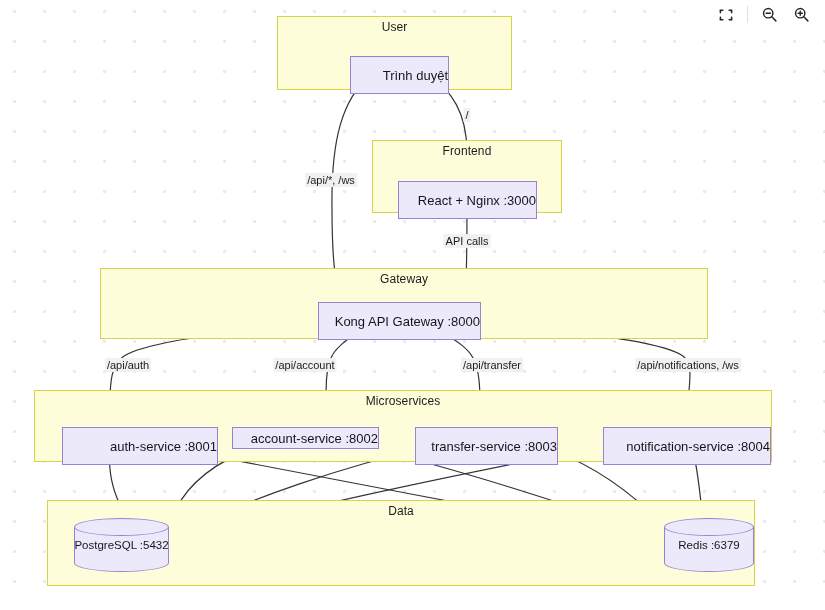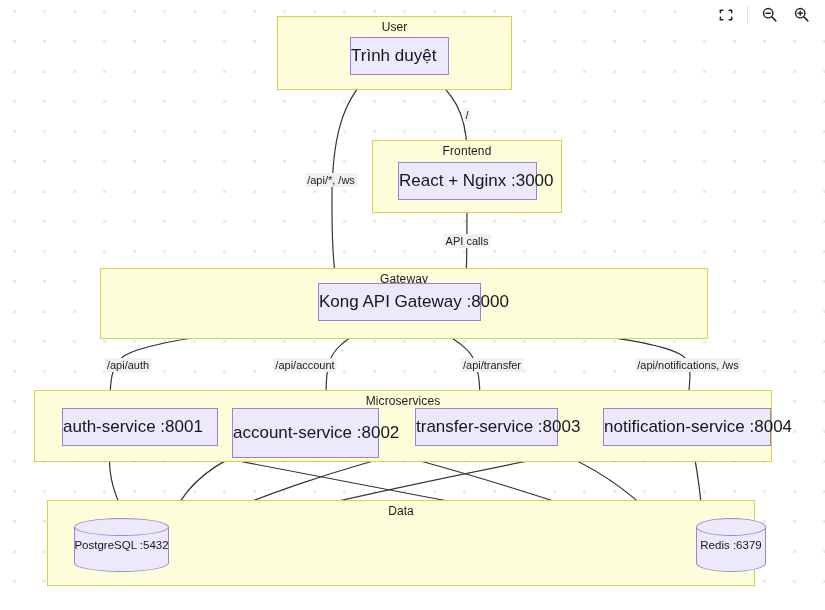--- a/index.html
+++ b/index.html
@@ -32,24 +32,25 @@
     font-size:12px;
     color:#1b1b1f;
     letter-spacing:.1px;
   }
   
   .node{
     position:absolute;
     background:#ece9fb;
     border:1px solid #9a81d4;
     box-sizing:border-box;
-    display:flex;align-items:center;justify-content:flex-start;
-    font-size:17px;
+    display:flex;align-items:center;justify-content:flex-end;
+    font-size:13px;
     color:#16161a;
     white-space:nowrap;
+    margin-top:19px;
   }
   
   .cyl{
     position:absolute;
     box-sizing:border-box;
   }
   .cyl .body{
     position:absolute;left:0;right:0;top:9px;bottom:9px;
     background:#ece9fb;
     border-left:1px solid #9a81d4;
@@ -174,40 +175,40 @@
   <div class="node" style="left:318px;top:283px;width:163px;height:38px;">
     <span>Kong API Gateway :8000</span>
   </div>
 
   <div class="group" style="left:34px;top:390px;width:738px;height:72px;">
     <div class="group-label">Microservices</div>
   </div>
   <div class="node" style="left:62px;top:408px;width:156px;height:38px;">
     <span>auth-service :8001</span>
   </div>
-  <div class="node" style="left:232px;top:408px;width:147px;height:50px;">
+  <div class="node" style="left:232px;top:408px;width:147px;height:22px;">
     <span>account-service :8002</span>
   </div>
   <div class="node" style="left:415px;top:408px;width:143px;height:38px;">
     <span>transfer-service :8003</span>
   </div>
   <div class="node" style="left:603px;top:408px;width:168px;height:38px;">
     <span>notification-service :8004</span>
   </div>
 
   <div class="group" style="left:47px;top:500px;width:708px;height:86px;">
     <div class="group-label">Data</div>
   </div>
   <div class="cyl" style="left:74px;top:518px;width:95px;height:54px;padding-left:32px;">
     <div class="body"></div>
     <div class="bottom"></div>
     <div class="top"></div>
     <div class="cyl-label">PostgreSQL :5432</div>
   </div>
-  <div class="cyl" style="left:696px;top:518px;width:70px;height:54px;padding-left:32px;">
+  <div class="cyl" style="left:664px;top:518px;width:90px;height:54px;padding-left:32px;">
     <div class="body"></div>
     <div class="bottom"></div>
     <div class="top"></div>
     <div class="cyl-label">Redis :6379</div>
   </div>
 
   <div class="elabel" style="left:467px;top:108px;">/</div>
   <div class="elabel" style="left:331px;top:173px;">/api/*, /ws</div>
   <div class="elabel" style="left:467px;top:234px;">API calls</div>
   <div class="elabel" style="left:128px;top:358px;">/api/auth</div>

